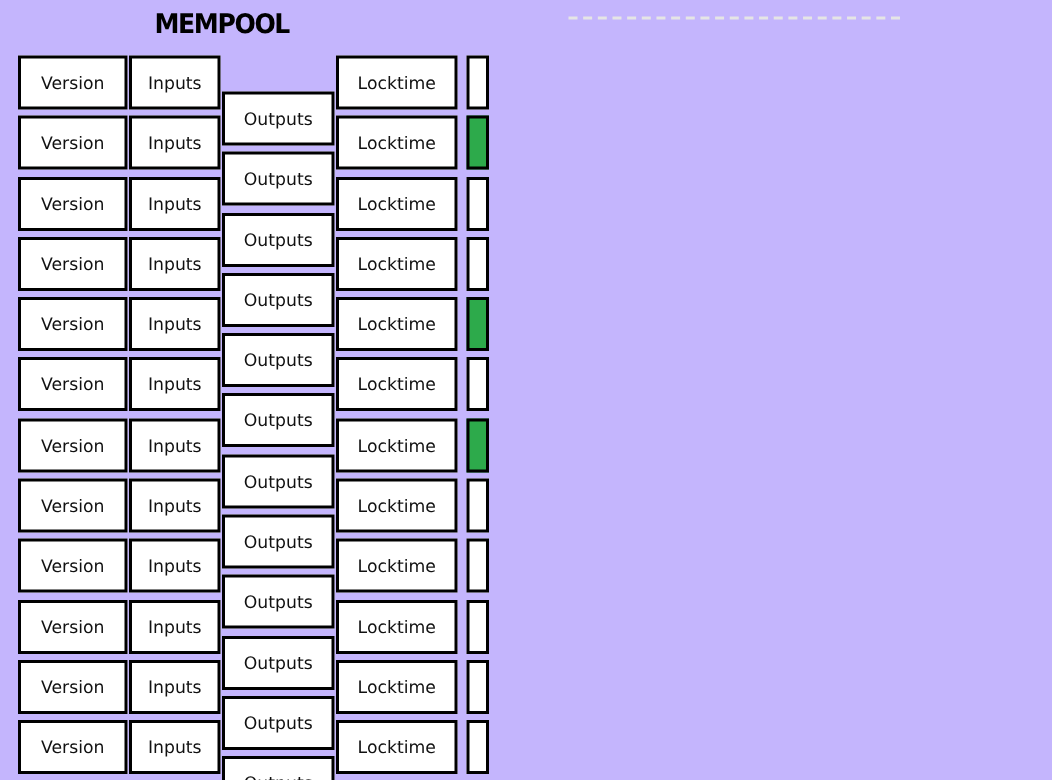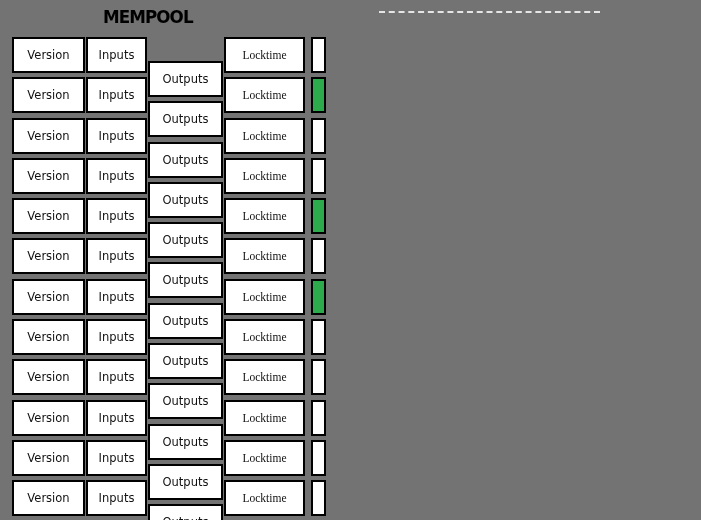--- a/index.html
+++ b/index.html
@@ -1,20 +1,20 @@
 <!DOCTYPE html>
 <html><head>
 <meta charset="utf-8">
 <style>
   html, body { margin: 0; padding: 0; background: #ffffff; }
   .canvas {
     position: relative;
     width: 701px;
     height: 520px;
-    background: #737373;
+    background: #c4b5fd;
     overflow: hidden;
     font-family: "DejaVu Sans", sans-serif;
   }
   .title {
     position: absolute;
     left: 103px;
     top: 6px;
     font-size: 18px;
     font-weight: bold;
     color: #000000;
@@ -52,21 +52,21 @@
     display: flex;
     align-items: center;
     justify-content: center;
     font-size: 11.5px;
     color: #111111;
     height: 36px;
   }
   .cell.c0 { width: 73px; }
   .cell.c1 { width: 61px; }
   .cell.c2 { width: 75px; margin-top: 24px; }
-  .cell.c3 { width: 81px; font-family: Liberation Serif, serif; }
+  .cell.c3 { width: 81px; }
   .indicator {
     box-sizing: border-box;
     border: 2px solid var(--border-color, #000);
     width: 15px;
     height: 36px;
     margin-left: 5px;
   }
   .indicator.white { background: var(--indicator-white, #ffffff); }
   .indicator.green { background: var(--indicator-green, #2daa4b); }
 </style>

